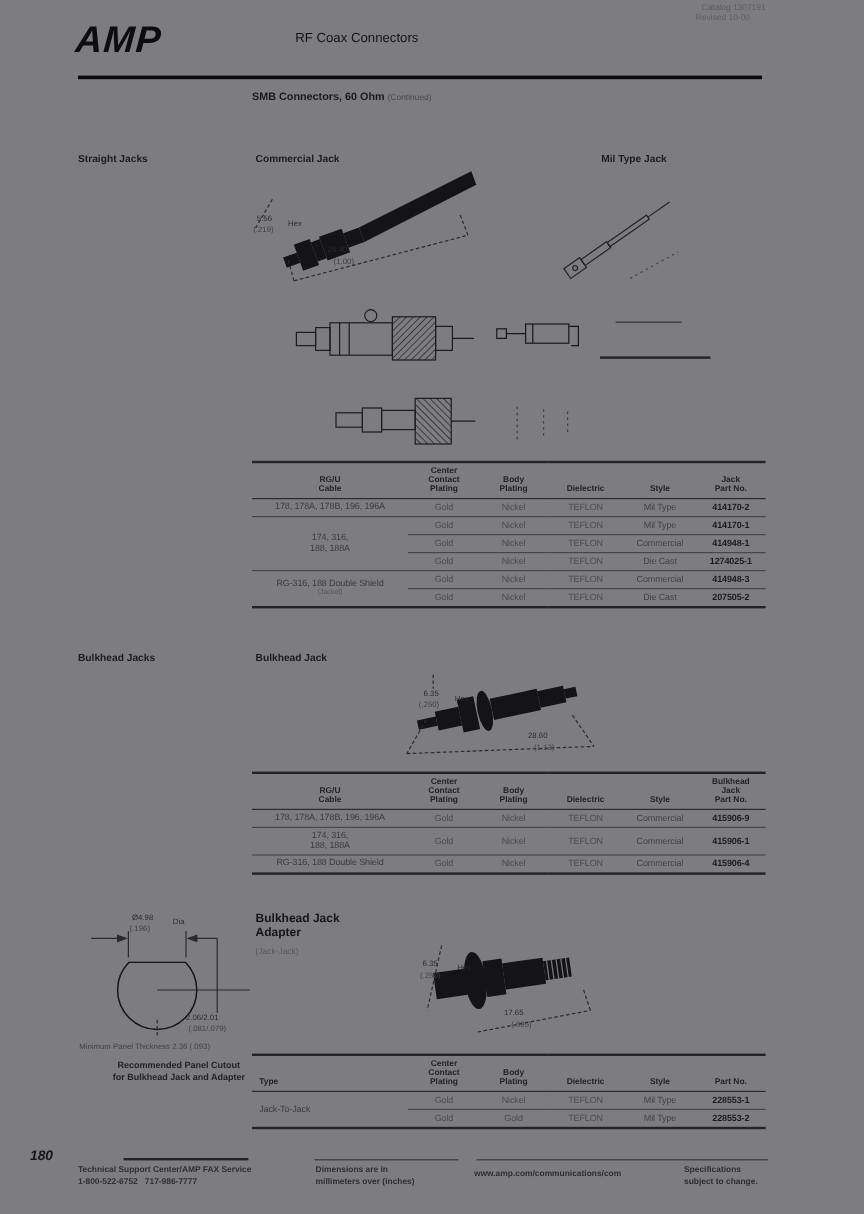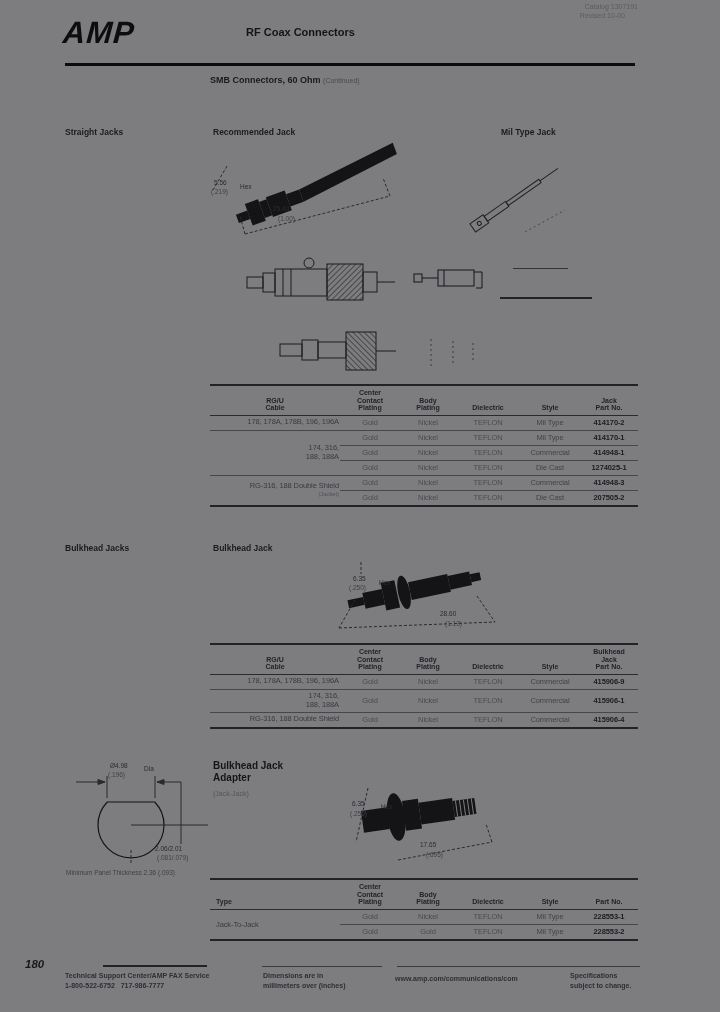--- a/index.html
+++ b/index.html
@@ -3,40 +3,40 @@
 <meta charset="utf-8">
 <style>
   html,body{margin:0;padding:0;background:#6f6f73;}
   #canvas{position:relative;width:720px;height:1012px;background:#7d7d80;overflow:hidden;
           font-family:"Liberation Sans", sans-serif;color:#222226;}
   .abs{position:absolute;}
   .pre{white-space:pre;}
   
   .catalog{font-size:7px;color:#5c5c60;text-align:right;line-height:9px;}
   .logo{font-size:31px;font-weight:900;font-style:italic;letter-spacing:1px;color:#0d0d0f;transform:skewX(-4deg);}
-  .doc-title{font-size:11px;font-weight:bold;color:#141416;padding-left:36px;}
+  .doc-title{font-size:11px;font-weight:normal;color:#141416;padding-left:36px;}
   .rule{background:#0c0c0e;}
   .subtitle{font-size:9px;font-weight:bold;color:#1a1a1d;}
   .subtitle .note{font-size:7px;font-weight:normal;color:#4a4a4e;}
   .sec{font-size:8.5px;font-weight:bold;color:#1c1c1f;}
   .sec-big{font-size:10px;font-weight:bold;color:#16161a;line-height:12px;}
   .sub-faded{font-size:7px;color:#55555a;}
   
   .dim{font-size:6.5px;line-height:7px;color:#2b2b2f;}
   .dimf{color:#404046;}
   
   table{border-collapse:collapse;table-layout:fixed;width:428px;
         border-top:2px solid #232327;border-bottom:2px solid #232327;}
   thead th{font-size:7px;font-weight:bold;color:#232327;line-height:7.5px;vertical-align:bottom;
            padding:3px 1px 3px;text-align:center;border-bottom:1px solid #2a2a2e;}
   thead th span{display:block;}
   tbody td{font-size:7.5px;text-align:center;padding:2.5px 1px;color:#4b4b50;letter-spacing:-0.1px;}
   tbody tr + tr td{border-top:1px solid #46464b;}
   tbody tr:first-child td{border-top:none;}
-  td.cable{color:#3a3a3f;text-align:right;}
+  td.cable{color:#3a3a3f;}
   td.cable span{display:block;line-height:8.5px;}
   td.cable .small{font-size:6px;color:#55555a;}
   td.part{font-weight:bold;color:#1c1c20;}
   td.style{color:#424247;}
   
   .foot{font-size:7px;font-weight:bold;color:#2e2e33;line-height:9.5px;}
   .pagenum{font-size:11.5px;font-weight:900;font-style:italic;color:#17171a;}
   svg{display:block;}
 </style>
 </head>
@@ -51,21 +51,21 @@
 
   <div class="abs logo" style="left:63px;top:15px;">AMP</div>
   <div class="abs doc-title" style="left:210px;top:26px;">RF Coax Connectors</div>
   <div class="abs rule" style="left:65px;top:63px;width:570px;height:3px;"></div>
   <div class="abs subtitle" style="left:210px;top:75px;">
     <span>SMB Connectors, 60 Ohm</span>
     <span class="note">(Continued)</span>
   </div>
 
   <div class="abs sec" style="left:65px;top:127px;">Straight Jacks</div>
-  <div class="abs sec" style="left:213px;top:127px;">Recommended Jack</div>
+  <div class="abs sec" style="left:213px;top:127px;">Commercial Jack</div>
   <div class="abs sec" style="left:501px;top:127px;">Mil Type Jack</div>
 
   <svg class="abs" style="left:205px;top:138px;" width="210" height="110" viewBox="0 0 210 110">
     <g transform="rotate(-20 105 55)" fill="#141416">
       <rect x="28" y="50" width="12" height="9"></rect>
       <rect x="40" y="43" width="14" height="23"></rect>
       <rect x="54" y="46" width="8" height="17"></rect>
       <rect x="62" y="44" width="20" height="21"></rect>
       <rect x="82" y="48" width="14" height="13"></rect>
       <polygon points="96,48 200,36 200,48 96,61"></polygon>
@@ -363,20 +363,24 @@
       <line x1="113" y1="30" x2="113" y2="92"></line>
       <line x1="63" y1="98" x2="63" y2="112" stroke-dasharray="3,2"></line>
     </g>
   </svg>
   <div class="abs dim" style="left:110px;top:762px;">Ø4.98</div>
   <div class="abs dim" style="left:144px;top:765px;">Dia</div>
   <div class="abs dim dimf" style="left:108px;top:771px;">(.196)</div>
   <div class="abs dim" style="left:155px;top:845px;">2.06/2.01</div>
   <div class="abs dim dimf" style="left:157px;top:854px;">(.081/.079)</div>
   <div class="abs dim dimf" style="left:66px;top:869px;">Minimum Panel Thickness 2.36 (.093)</div>
+  <div class="abs" style="left:64px;top:883px;width:170px;text-align:center;font-size:7.5px;font-weight:bold;color:#232327;line-height:9.5px;">
+    <div>Recommended Panel Cutout</div>
+    <div>for Bulkhead Jack and Adapter</div>
+  </div>
 
   <svg class="abs" style="left:340px;top:762px;" width="170" height="112" viewBox="0 0 170 112">
     <g transform="rotate(-8 85 52)">
       <rect x="22" y="40" width="26" height="22" fill="#141416"></rect>
       <ellipse cx="56" cy="51" rx="9" ry="24" fill="#141416"></ellipse>
       <rect x="64" y="36" width="16" height="30" fill="#141416"></rect>
       <rect x="80" y="40" width="34" height="22" fill="#141416"></rect>
       <rect x="114" y="43" width="22" height="16" fill="#141416"></rect>
       <g stroke="#7d7d80" stroke-width="1">
         <line x1="117" y1="43" x2="117" y2="59"></line>

